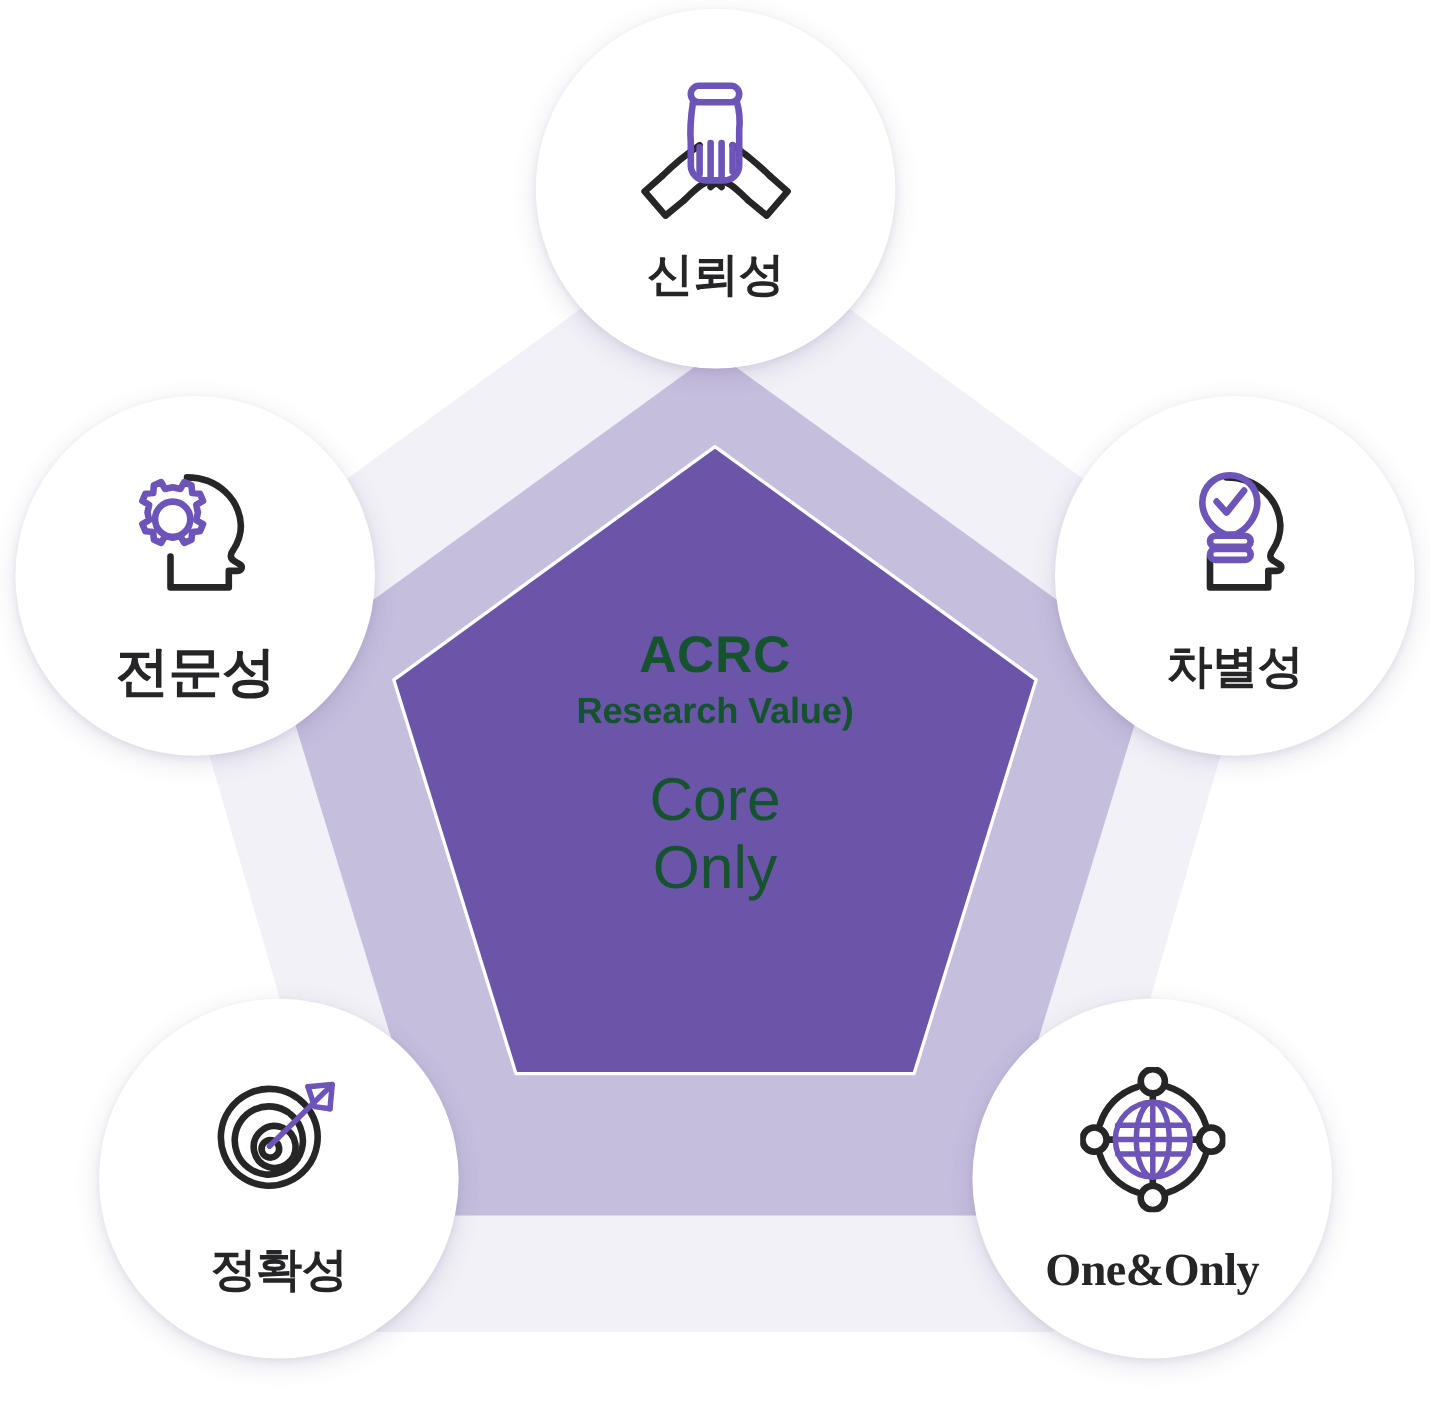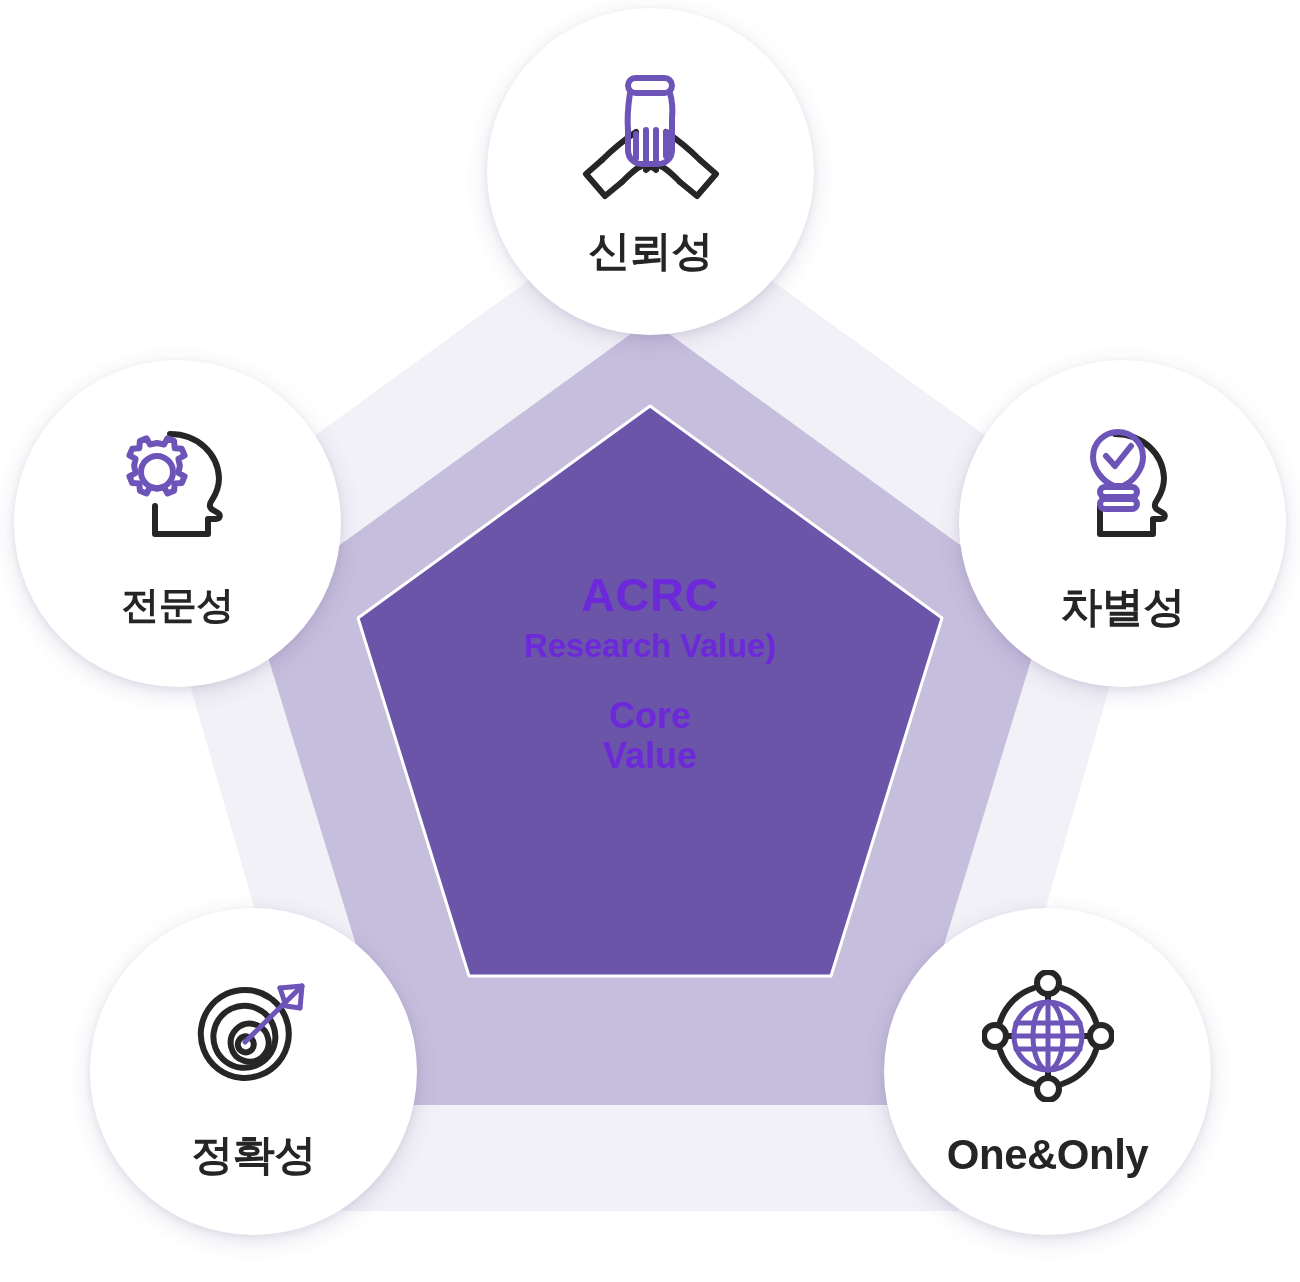--- a/index.html
+++ b/index.html
@@ -38,34 +38,35 @@
   }
   .node-icon {
     display: block;
   }
   .node-label {
     color: #252528;
     font-weight: bold;
     letter-spacing: -0.5px;
     white-space: nowrap;
     line-height: 1;
+    font-family: Liberation Serif, serif;
   }
 
   
   #node-trust {
     left: 487px; top: 8px; width: 327px; height: 327px;
   }
   #node-trust .node-icon { margin-top: 64px; }
   #node-trust .node-label { margin-top: 28px; font-size: 42px; }
 
   #node-expertise {
     left: 14px; top: 360px; width: 327px; height: 327px;
   }
   #node-expertise .node-icon { margin-top: 64px; }
-  #node-expertise .node-label { margin-top: 30px; font-size: 38px; }
+  #node-expertise .node-label { margin-top: 30px; font-size: 49px; }
 
   #node-differentiation {
     left: 959px; top: 360px; width: 327px; height: 327px;
   }
   #node-differentiation .node-icon { margin-top: 64px; }
   #node-differentiation .node-label { margin-top: 30px; font-size: 42px; }
 
   #node-accuracy {
     left: 90px; top: 908px; width: 327px; height: 327px;
   }
@@ -78,39 +79,39 @@
   #node-oneonly .node-icon { margin-top: 62px; }
   #node-oneonly .node-label { margin-top: 32px; font-size: 42px; text-align: center; }
 
   
   #center-text {
     position: absolute;
     left: 400px;
     top: 570px;
     width: 500px;
     text-align: center;
-    color: #6d28d9;
+    color: #14532d;
     pointer-events: none;
   }
   #center-title {
     font-size: 47px;
     font-weight: bold;
     line-height: 1.06;
     letter-spacing: 0.5px;
   }
   #center-subtitle {
     font-size: 33px;
     font-weight: bold;
     line-height: 1.22;
     margin-top: 6px;
     letter-spacing: -0.2px;
   }
   #center-tagline {
-    font-size: 36px;
-    font-weight: bold;
+    font-size: 55px;
+    font-weight: normal;
     line-height: 1.12;
     margin-top: 30px;
     letter-spacing: 0px;
   }
 </style>
 </head>
 <body>
 
 <div id="stage">
 
@@ -123,21 +124,21 @@
     <polygon points="650,406 942,618 831,976 469,976 358,618" fill="#6a55a8" stroke="#ffffff" stroke-width="3" stroke-linejoin="round"></polygon>
   </svg>
 
   <div id="center-text">
     <div id="center-title">ACRC</div>
     <div id="center-subtitle">
       <div>Research Value)</div>
     </div>
     <div id="center-tagline">
       <div>Core</div>
-      <div>Value</div>
+      <div>Only</div>
     </div>
   </div>
 
   <div class="node" id="node-trust">
     <svg class="node-icon" width="146" height="130" viewBox="0 0 146 130" fill="none" stroke-linecap="round" stroke-linejoin="round">
 
       <g stroke="#262626" stroke-width="6">
         <path d="M58 60 C 46 68, 34 78, 24 88"></path>
         <path d="M24 88 L 8 102 L 27 124 L 44 110"></path>
         <path d="M44 110 C 52 102, 58 96, 64 94 C 70 92, 74 94, 78 98"></path>

